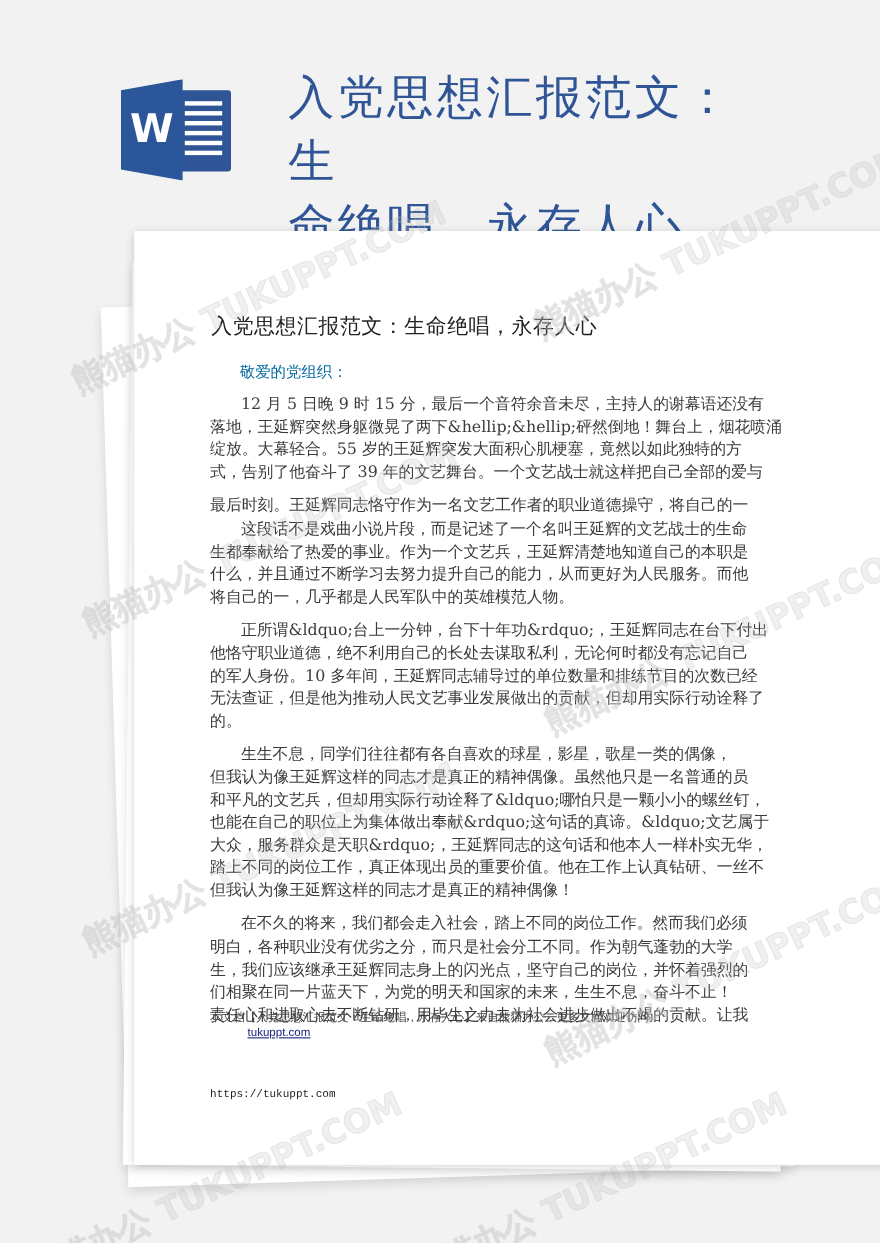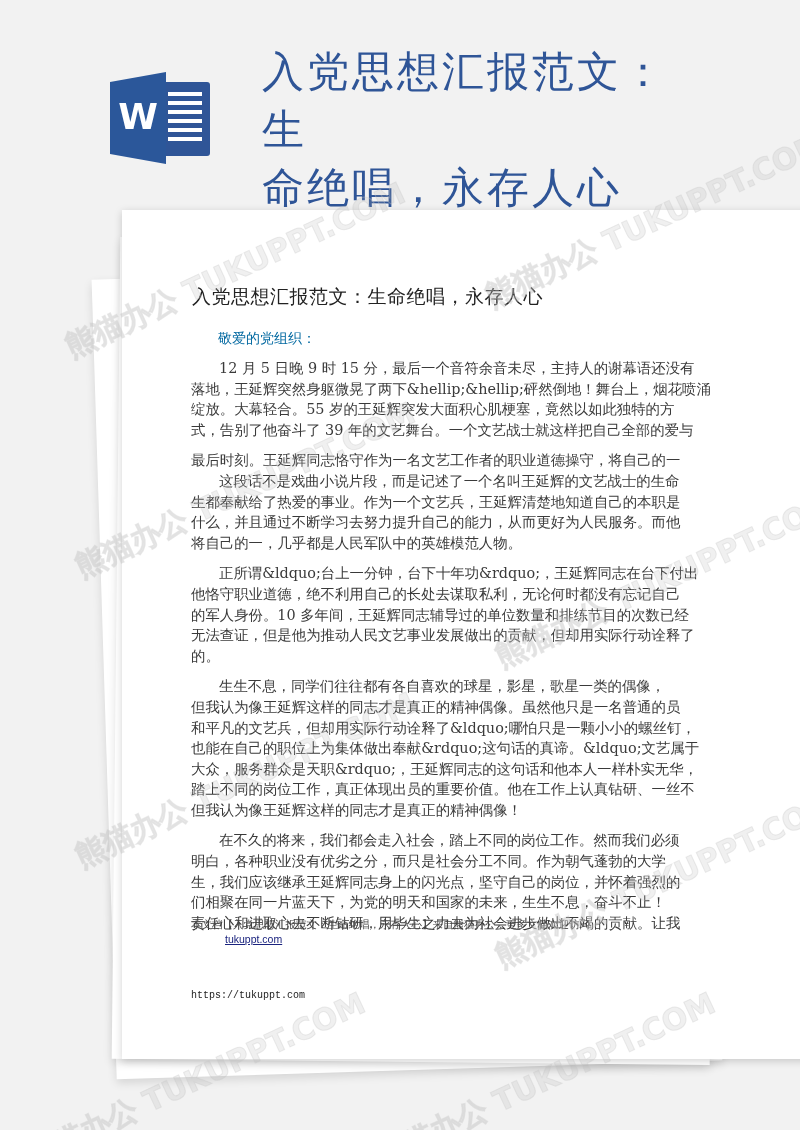--- a/index.html
+++ b/index.html
@@ -4,21 +4,21 @@
 <style>
   html, body { margin: 0; padding: 0; }
   body {
     width: 800px; height: 1130px; overflow: hidden; position: relative;
     background: #f2f2f2;
     font-family: "DejaVu Serif", "Liberation Serif", serif;
   }
   .header { position: absolute; left: 0; top: 0; width: 800px; height: 200px; }
   .word-icon { position: absolute; left: 110px; top: 72px; width: 104px; height: 92px; }
   .header-title {
-    position: absolute; left: 262px; top: 43px; width: 440px;
+    position: absolute; left: 262px; top: 60px; width: 440px;
     font-family: "DejaVu Sans", "Liberation Sans", sans-serif;
     color: #2f5597; font-size: 42px; line-height: 58px; letter-spacing: 3px;
   }
   .back-page {
     position: absolute; background: #fff;
     box-shadow: 0 4px 10px rgba(0,0,0,0.12);
   }
   .back-page.p1 { left: 104px; top: 270px; width: 606px; height: 800px; transform: rotate(-1.8deg); transform-origin: center; }
   .back-page.p2 { left: 116px; top: 240px; width: 598px; height: 822px; transform: rotate(0.6deg); }
   .page {

